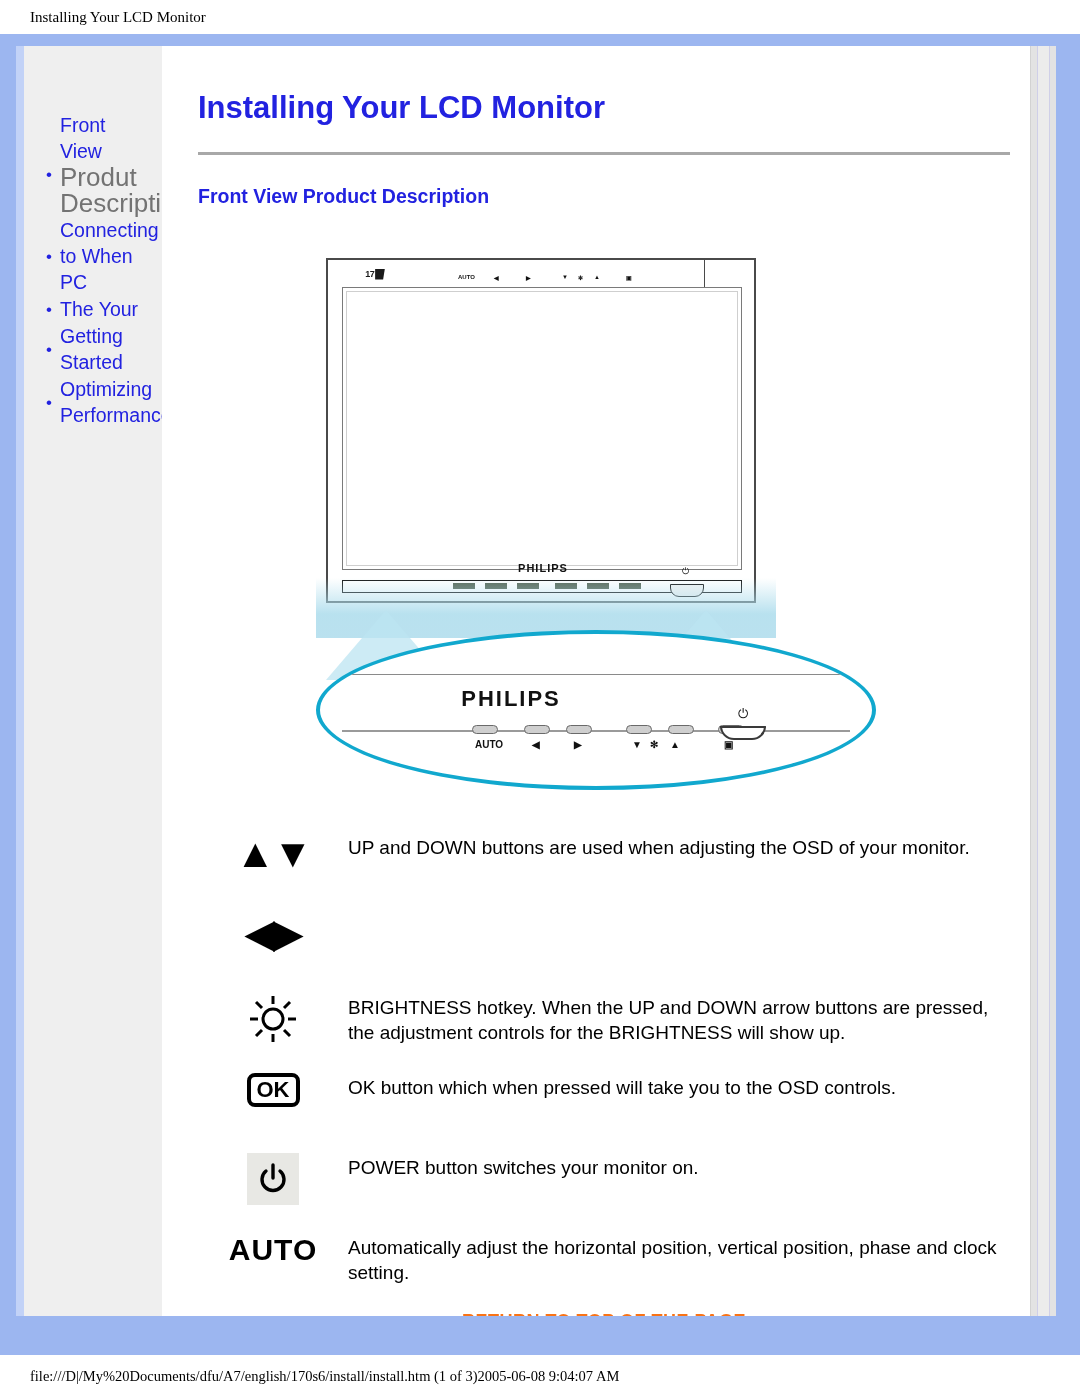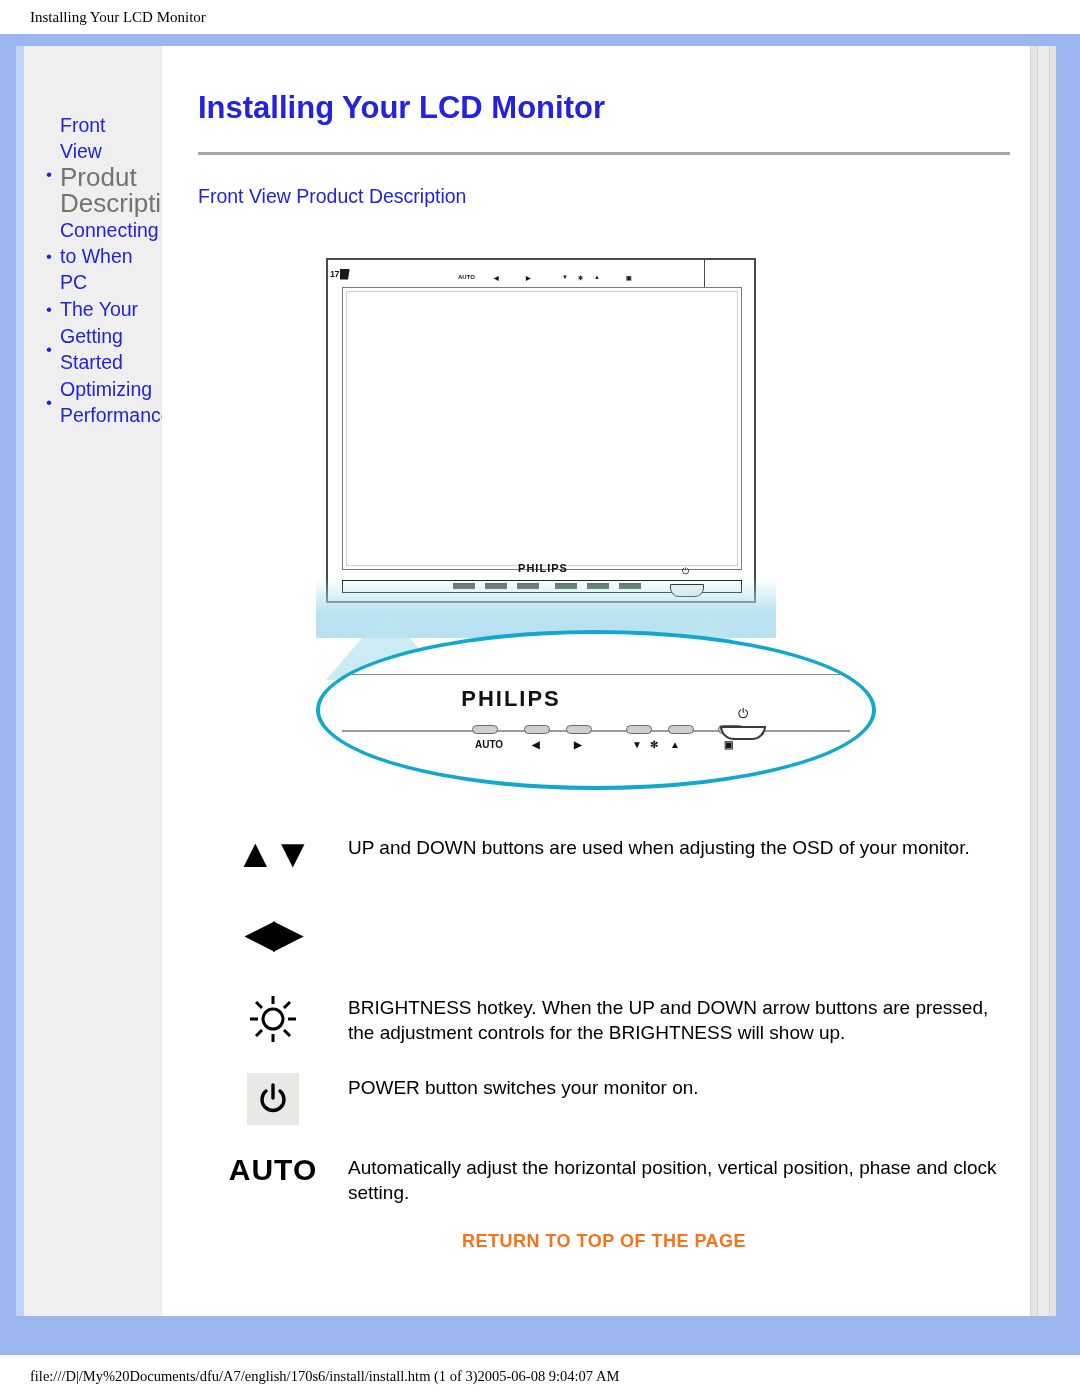--- a/index.html
+++ b/index.html
@@ -122,21 +122,21 @@
   }
   .title-rule {
     height: 3px;
     background: #a8a8a8;
     margin: 26px 0 0 0;
     border: 0;
   }
   .section-title {
     color: #2222e0;
     font-size: 19.5px;
-    font-weight: normal;
+    font-weight: bold;
     margin: 30px 0 0 0;
   }
 
   
   .monitor-figure {
     position: relative;
     width: 560px;
     height: 545px;
     margin: 50px 0 0 128px;
   }
@@ -151,26 +151,27 @@
     width: 400px; height: 283px;
     border: 1.5px solid #7a7a7a;
     background: #ffffff;
   }
   .mon-screen::after {
     content: "";
     position: absolute; inset: 3px;
     border: 1px solid #cfcfcf;
   }
   .mon-badge {
-    position: absolute; top: 7px; left: 2px;
+    position: absolute; top: 7px; left: 24px;
     width: 46px; height: 14px;
     font-size: 9px; font-weight: bold;
     color: #1a1a1a;
     display: flex; align-items: center;
     letter-spacing: -0.5px;
+    justify-content: center;
   }
   .mon-badge .badge-box {
     display: inline-block;
     background: #1a1a1a;
     color: #fff;
     padding: 1px 4px;
     margin-left: 1px;
     font-size: 8px;
     clip-path: polygon(0 0, 100% 0, 82% 100%, 0% 100%);
   }
@@ -455,20 +456,26 @@
                   <line x1="37" y1="37" x2="43" y2="43"></line>
                   <line x1="43" y1="9" x2="37" y2="15"></line>
                   <line x1="15" y1="37" x2="9" y2="43"></line>
                 </g>
               </svg>
             </span>
           </div>
           <div class="btn-desc">BRIGHTNESS hotkey. When the UP and DOWN arrow buttons are pressed, the adjustment controls for the BRIGHTNESS will show up.</div>
         </div>
 
+        <div class="btn-row">
+          <div class="btn-icon-cell">
+            <span class="ic ic-ok">OK</span>
+          </div>
+          <div class="btn-desc">OK button which when pressed will take you to the OSD controls.</div>
+        </div>
 
         <div class="btn-row">
           <div class="btn-icon-cell">
             <span class="ic ic-power">
               <svg width="34" height="34" viewBox="0 0 34 34" aria-hidden="true">
                 <path d="M10 9 A11 11 0 1 0 24 9" fill="none" stroke="#000" stroke-width="3.4" stroke-linecap="round"></path>
                 <line x1="17" y1="3" x2="17" y2="16" stroke="#000" stroke-width="3.4" stroke-linecap="round"></line>
               </svg>
             </span>
           </div>

